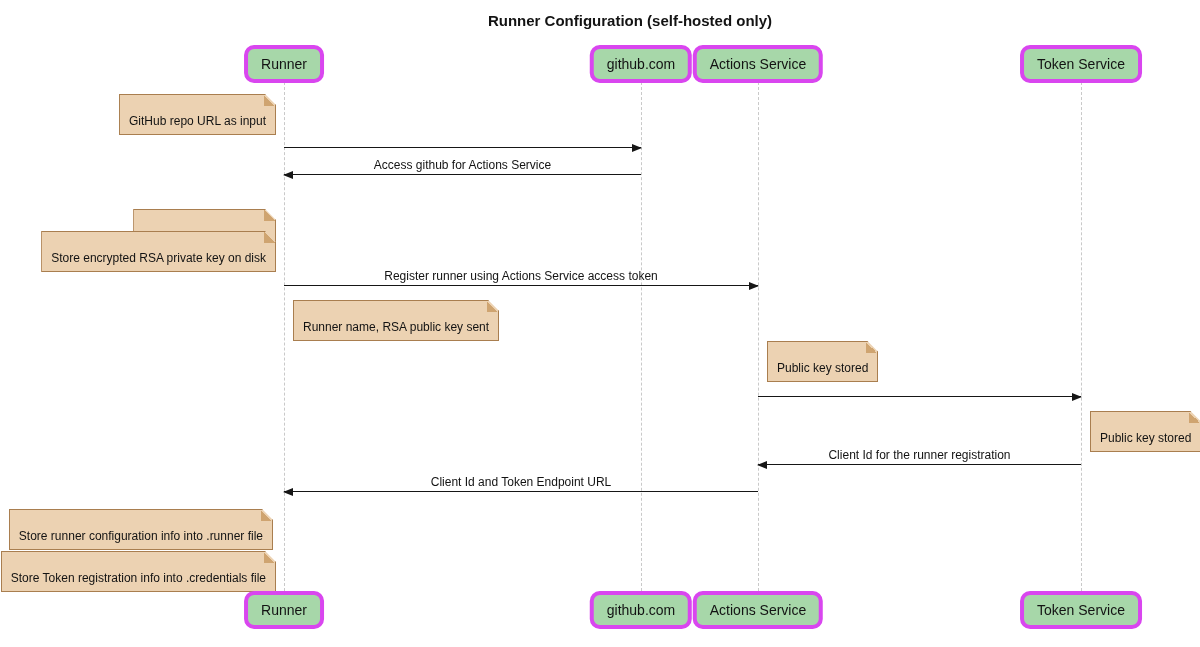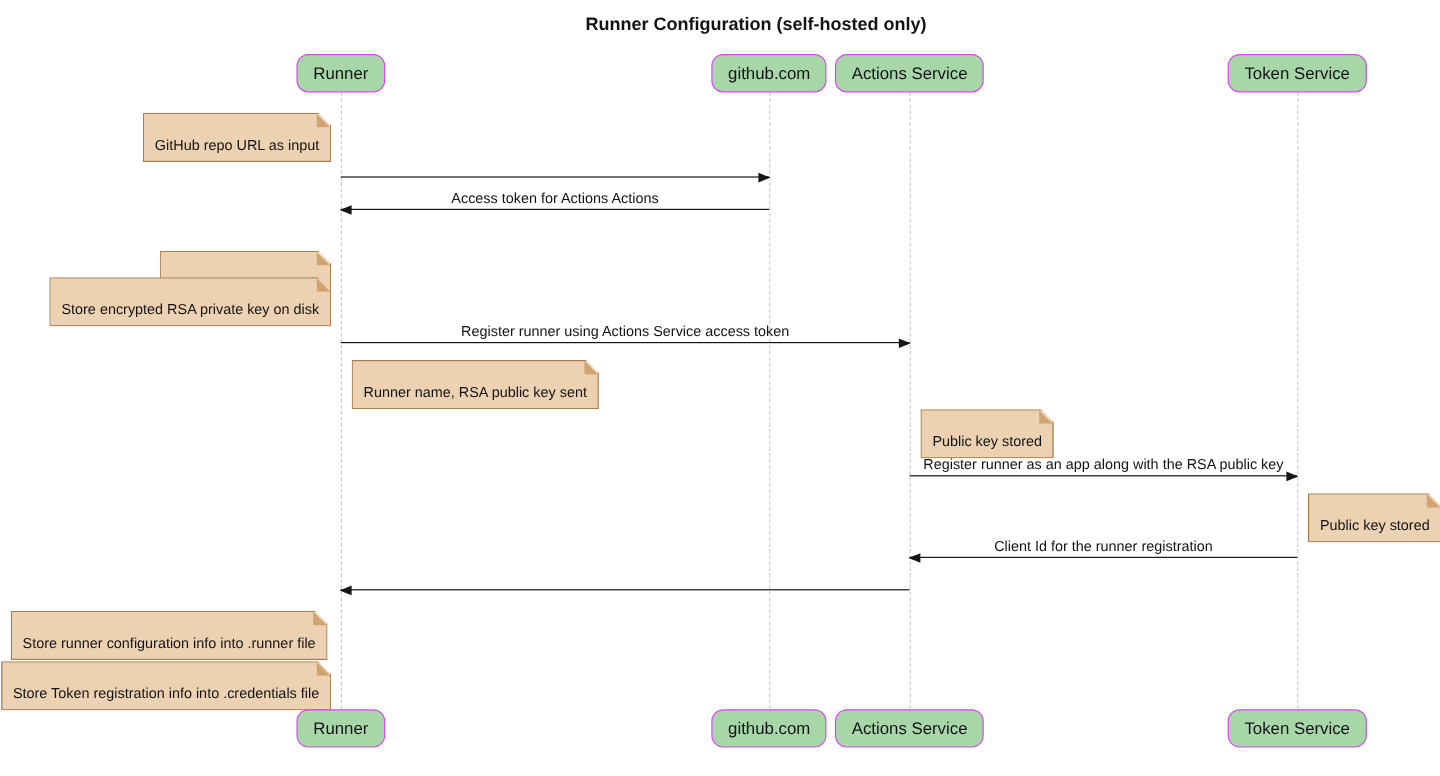--- a/index.html
+++ b/index.html
@@ -10,21 +10,21 @@
   .title{
     position:absolute;top:12px;left:60px;width:1140px;text-align:center;
     font-size:15px;font-weight:bold;white-space:nowrap;
   }
   .lifeline{
     position:absolute;width:0;border-left:1px dashed #c9c9c9;
   }
   .actor{
     position:absolute;transform:translateX(-50%);
     height:30px;line-height:30px;padding:0 13px;
-    background:#a7d7a9;border:1px solid #d946ef;border-radius:10px;
+    background:#a7d7a9;border:4px solid #d946ef;border-radius:10px;
     font-size:14px;white-space:nowrap;
   }
   .note{
     position:absolute;background:#ecd2b2;border:1px solid #a97e4f;
     padding:19px 9px 6px 9px;font-size:12px;white-space:nowrap;
     clip-path:polygon(0 0,calc(100% - 11px) 0,100% 11px,100% 100%,0 100%);
   }
   .note::after{
     content:"";position:absolute;top:0;right:0;width:11px;height:11px;
     background:linear-gradient(to top right,#cfa470 50%,rgba(0,0,0,0) 50%);
@@ -53,45 +53,45 @@
       <div class="lifeline" style="left: 757.5px; top: 77px; height: 514px;"></div>
       <div class="lifeline" style="left: 1080.5px; top: 77px; height: 514px;"></div>
     </div>
   <div id="layer-events">
       <div class="note" style="top: 94px; right: 924px;">GitHub repo URL as input</div>
       <div class="msg" style="left: 284px; width: 357px; top: 132px; height: 16px;">
         <div class="line"></div>
         <div class="head right"></div>
       </div>
       <div class="msg" style="left: 284px; width: 357px; top: 159px; height: 16px;">
-        <div class="lbl">Access token for Actions Actions</div>
+        <div class="lbl">Access github for Actions Service</div>
         <div class="line"></div>
         <div class="head left"></div>
       </div>
       <div class="note" style="top: 190px; right: 924px; margin-top: 19px;">Generate RSA key pair</div>
       <div class="note" style="top: 231px; right: 924px;">Store encrypted RSA private key on disk</div>
       <div class="msg" style="left: 284px; width: 474px; top: 270px; height: 16px;">
         <div class="lbl">Register runner using Actions Service access token</div>
         <div class="line"></div>
         <div class="head right"></div>
       </div>
       <div class="note" style="top: 300px; left: 293px;">Runner name, RSA public key sent</div>
       <div class="note" style="top: 341px; left: 767px;">Public key stored</div>
       <div class="msg" style="left: 758px; width: 323px; top: 381px; height: 16px;">
-        <div class="lbl">Register runner as an app along with the RSA public key</div>
         <div class="line"></div>
         <div class="head right"></div>
       </div>
       <div class="note" style="top: 411px; left: 1090px;">Public key stored</div>
       <div class="msg" style="left: 758px; width: 323px; top: 449px; height: 16px;">
         <div class="lbl">Client Id for the runner registration</div>
         <div class="line"></div>
         <div class="head left"></div>
       </div>
       <div class="msg" style="left: 284px; width: 474px; top: 476px; height: 16px;">
+        <div class="lbl">Client Id and Token Endpoint URL</div>
         <div class="line"></div>
         <div class="head left"></div>
       </div>
       <div class="note" style="top: 509px; right: 927px;">Store runner configuration info into .runner file</div>
       <div class="note" style="top: 551px; right: 924px; margin-left: 28px;">Store Token registration info into .credentials file</div>
     </div>
   <div id="layer-actors">
       <div class="actor" style="left: 284px; top: 45px;">Runner</div>
       <div class="actor" style="left: 284px; top: 591px;">Runner</div>
       <div class="actor" style="left: 641px; top: 45px;">github.com</div>

